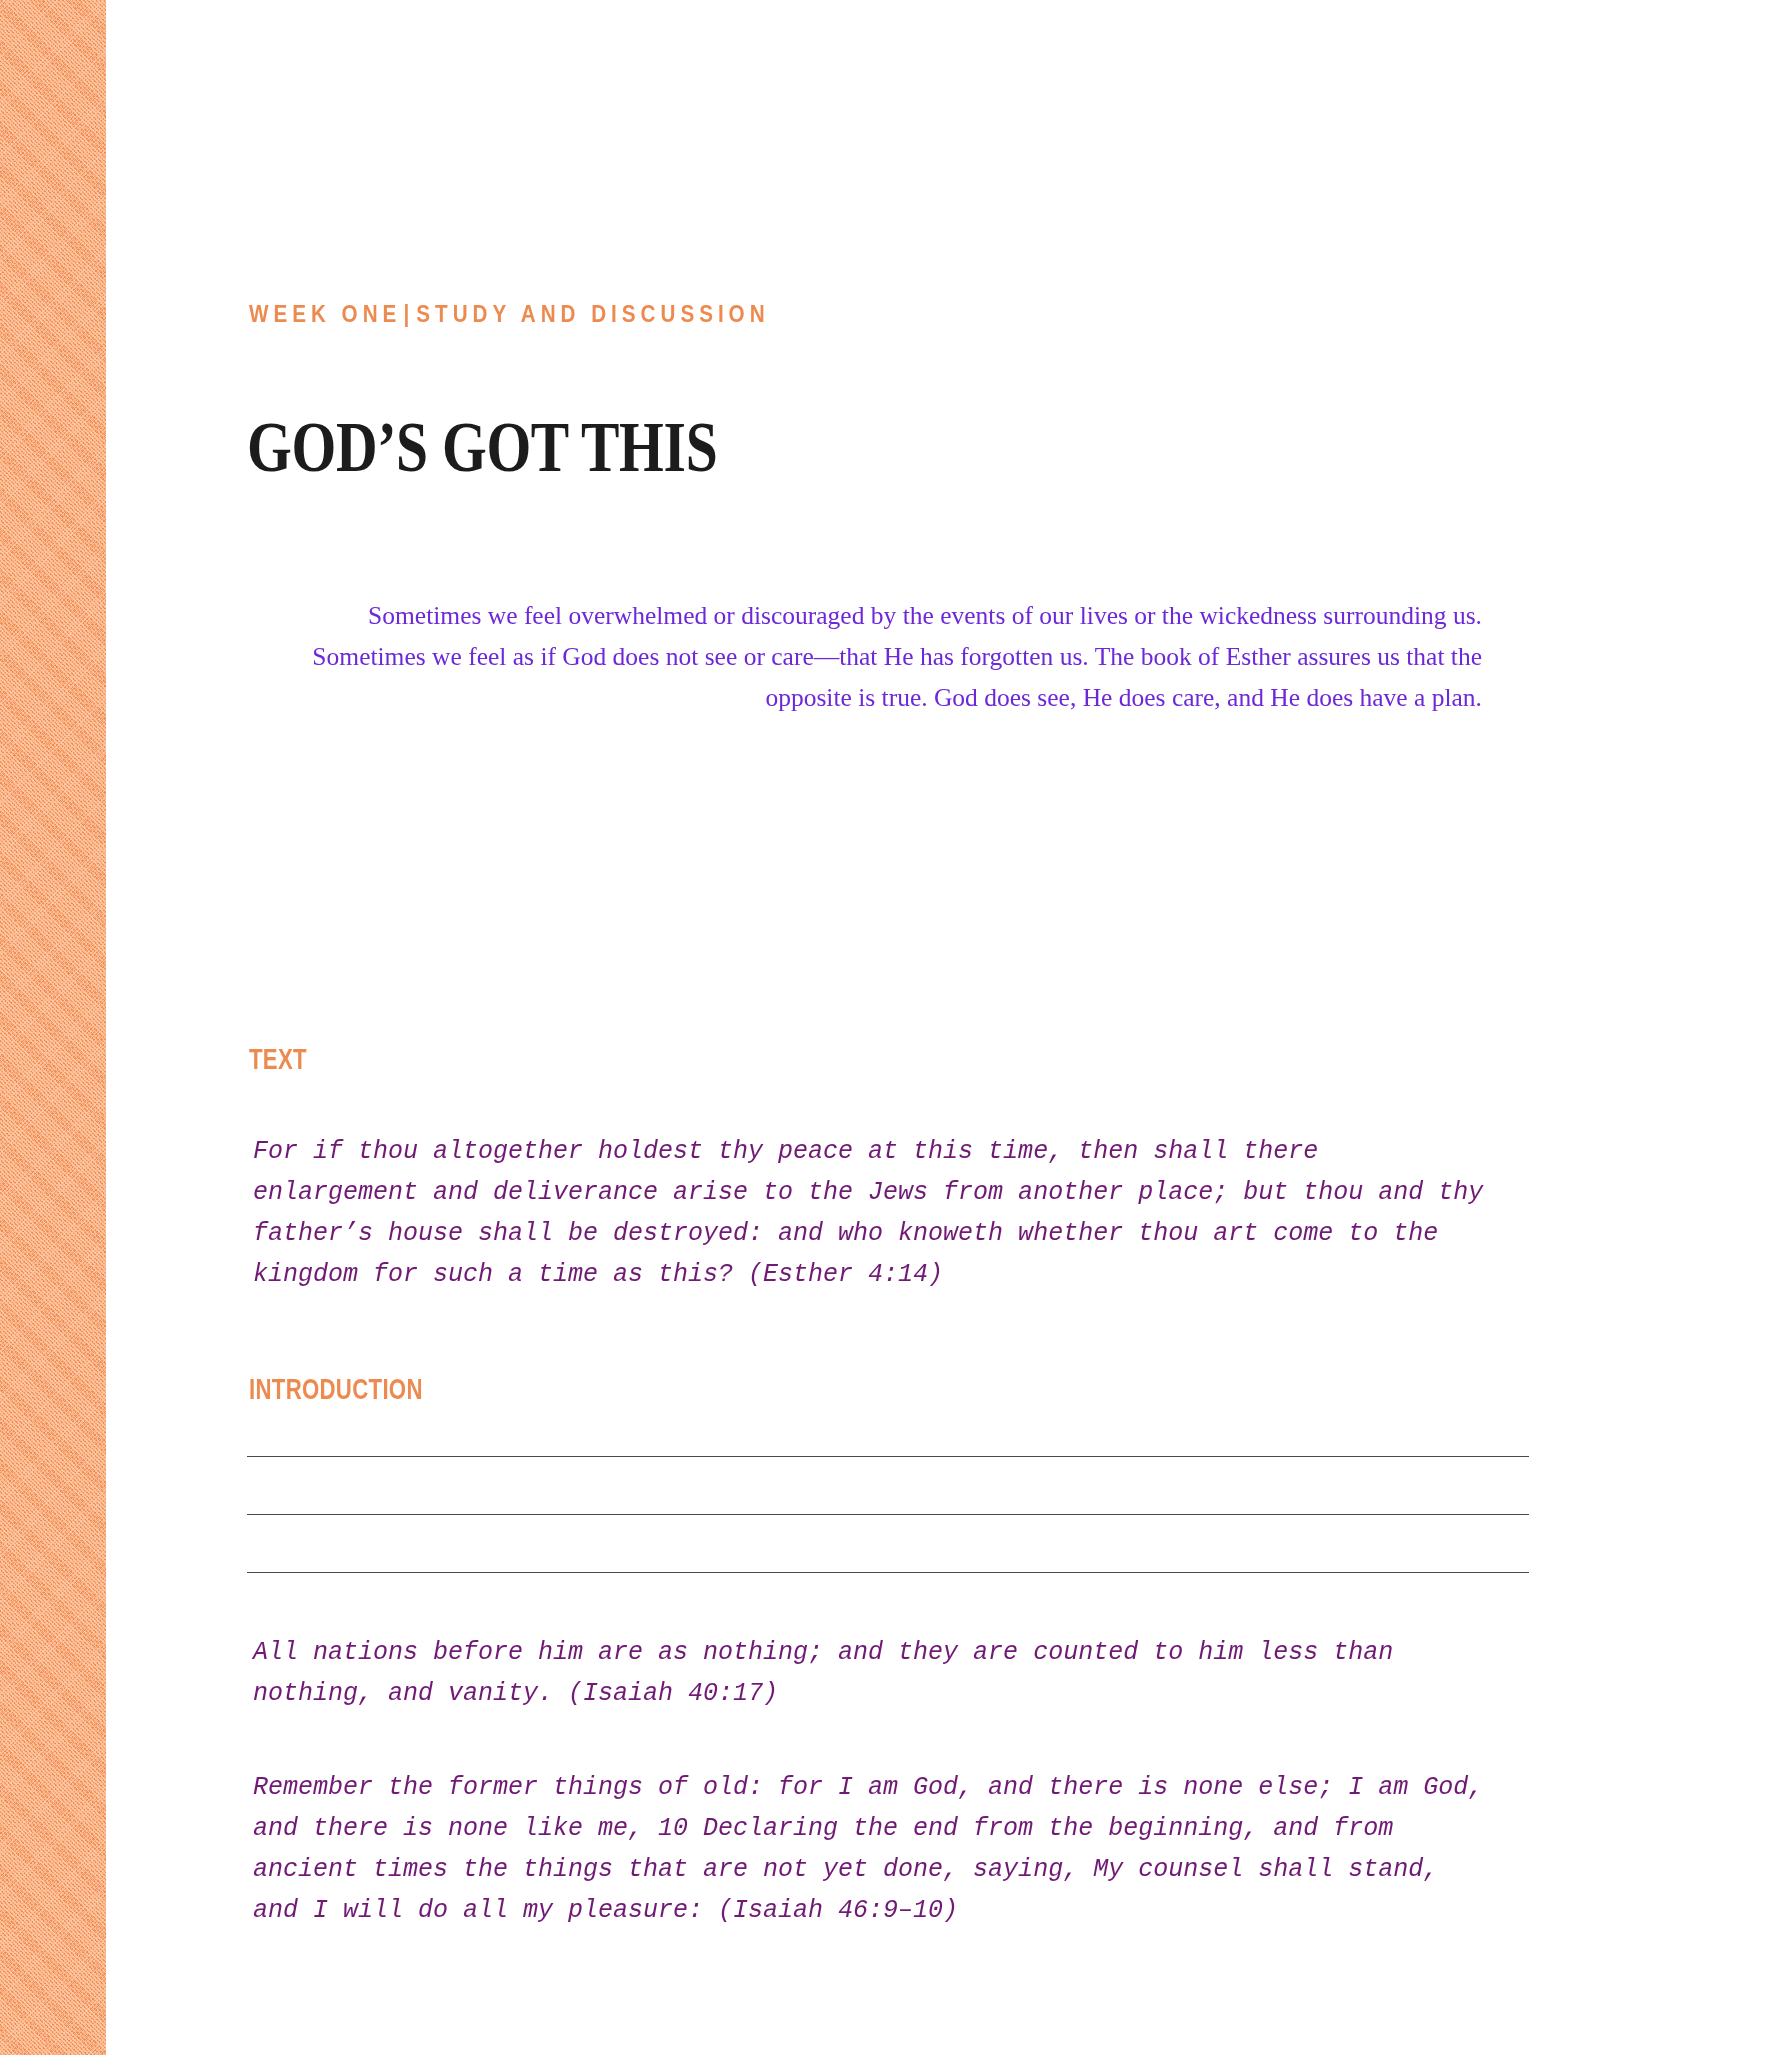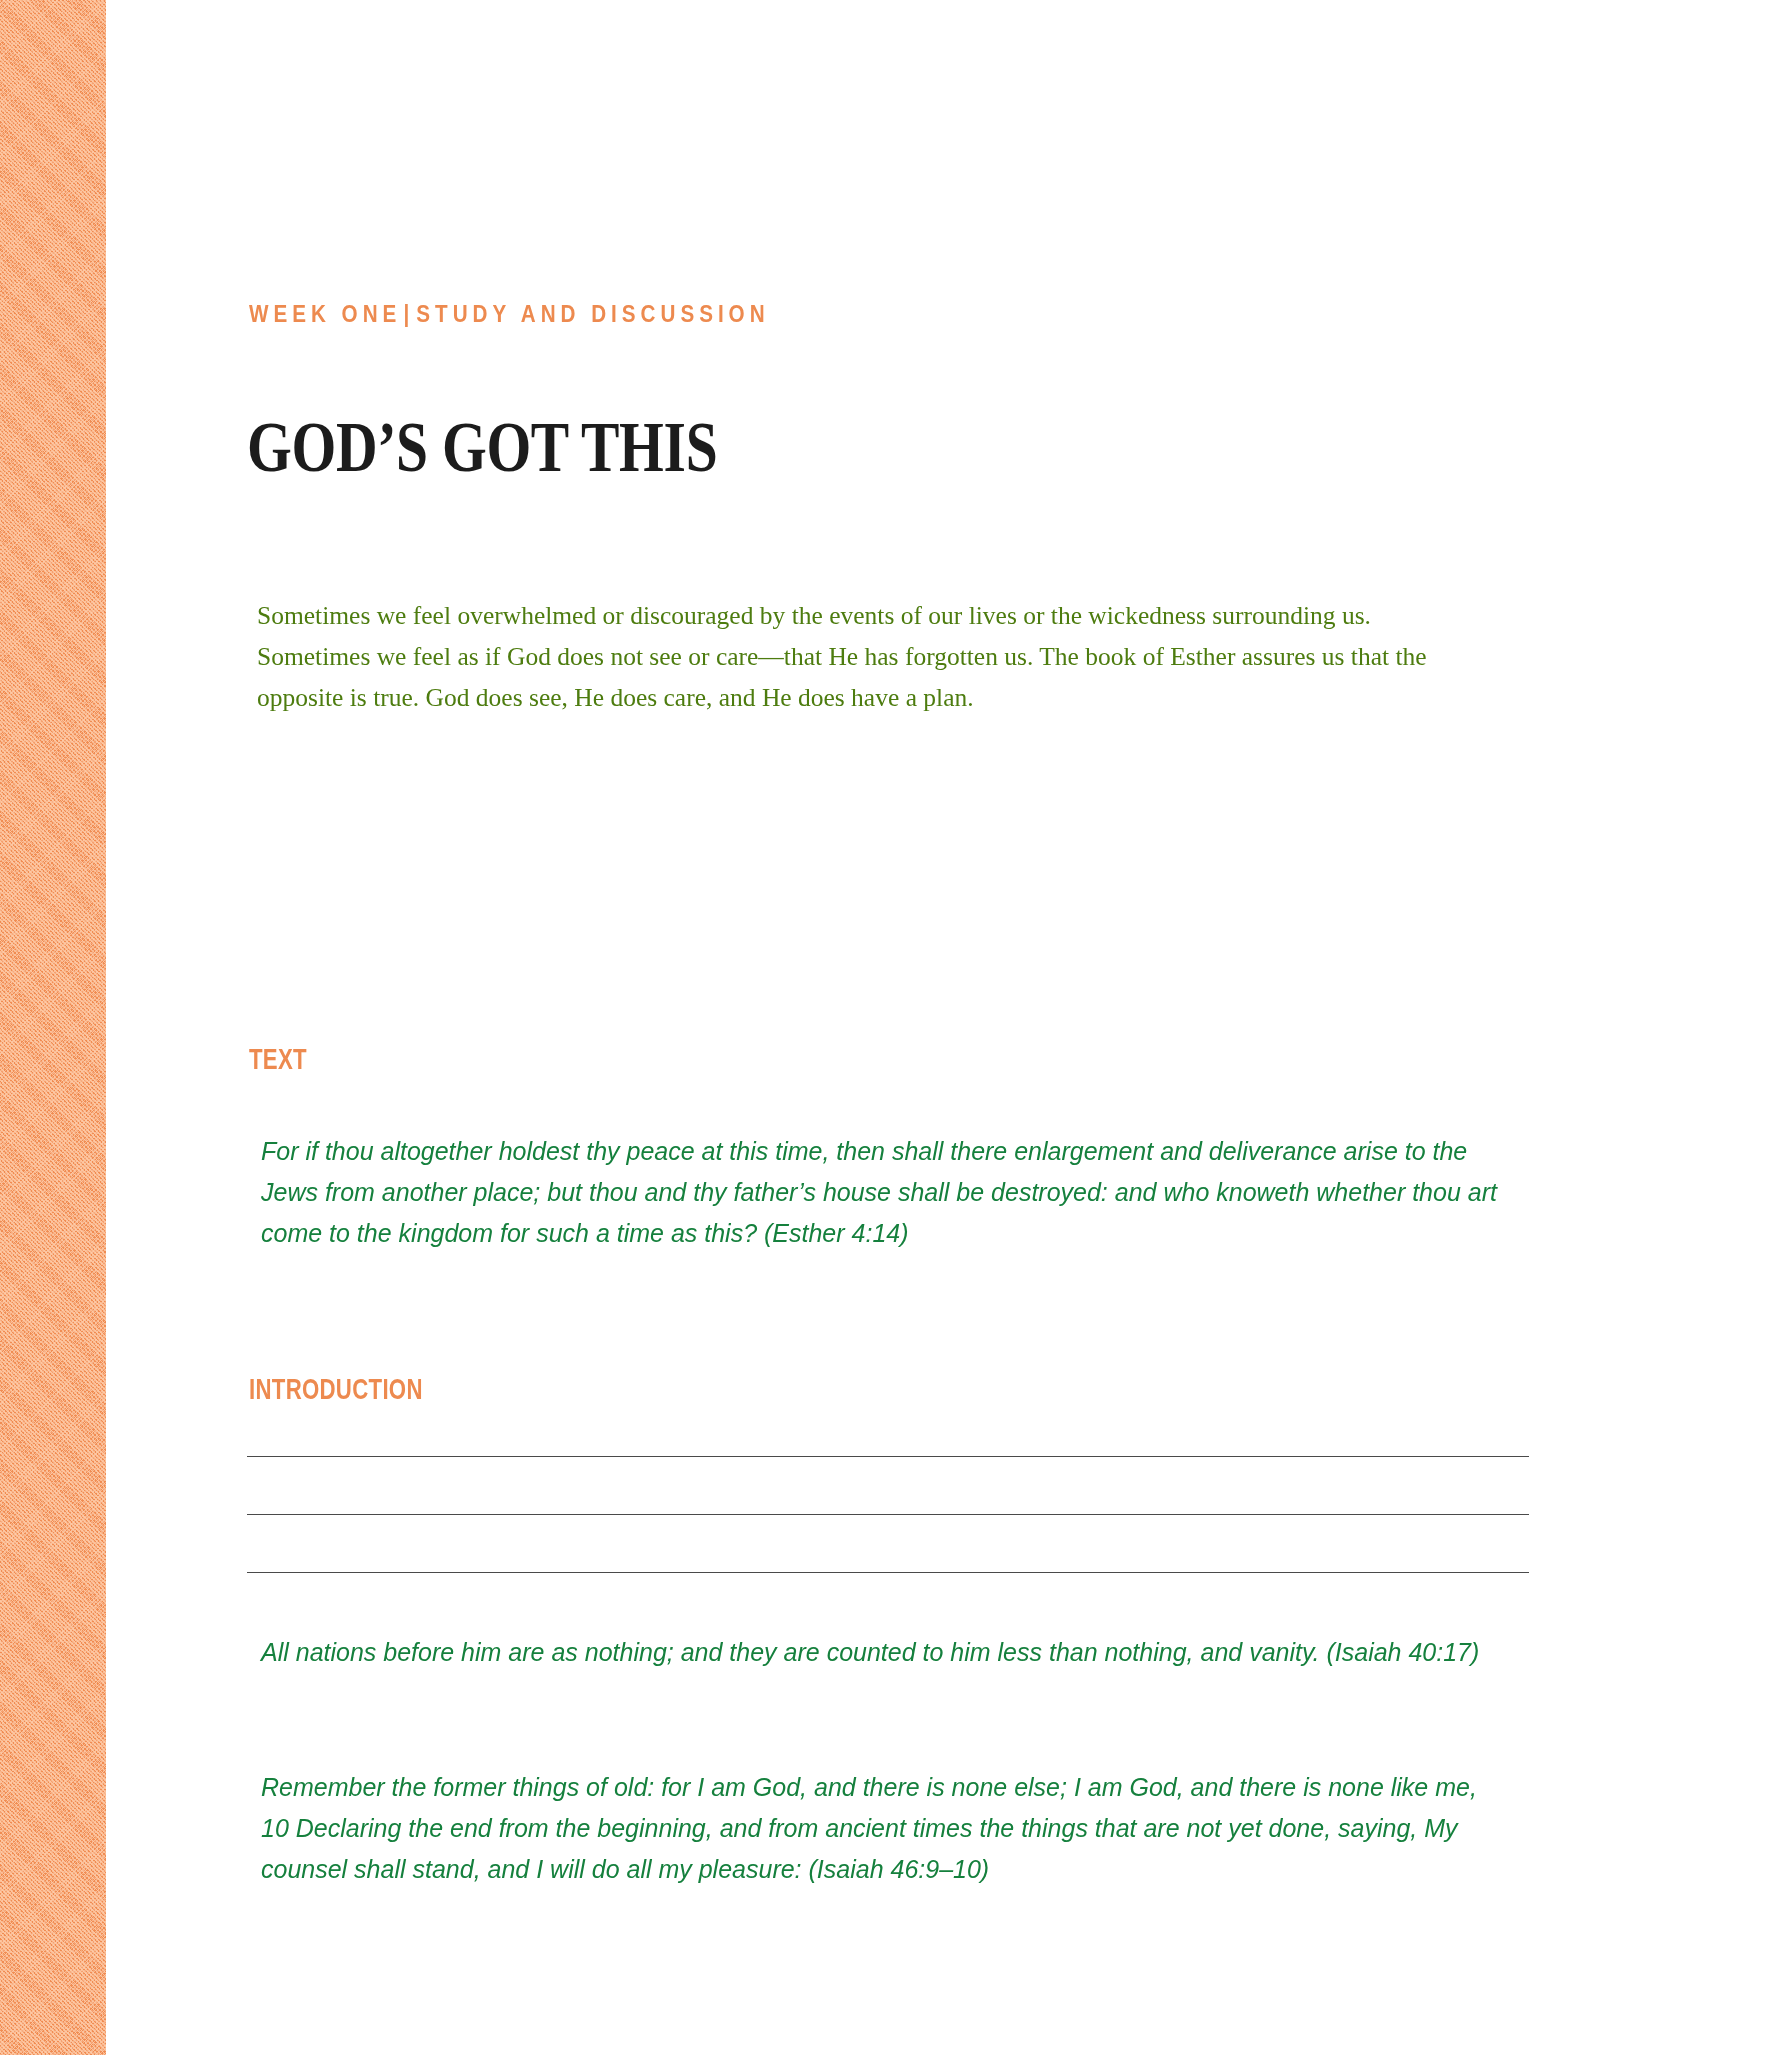--- a/index.html
+++ b/index.html
@@ -92,27 +92,27 @@
     font-size: 72px;
     line-height: 1.04;
     letter-spacing: -0.4px;
     white-space: nowrap;
     transform: scaleX(0.80);
     transform-origin: left top;
   }
 
   .body-para {
     position: absolute;
-    left: 8px;
+    left: 0;
     width: 1233px;
-    color: #4d7c0f;
+    color: #6d28d9;
     font-family: "Liberation Serif", "DejaVu Serif", serif;
     font-size: 25.5px;
     line-height: 41px;
-    text-align: left;
+    text-align: right;
   }
   #para-1 { top: 569px; }
   #para-2 { top: 802px; }
 
   .section-head {
     position: absolute;
     left: 0;
     color: #ED8A4F;
     font-family: "Liberation Sans Narrow", "Liberation Sans", "DejaVu Sans", sans-serif;
     font-weight: bold;
@@ -121,24 +121,24 @@
     line-height: 1;
     white-space: nowrap;
     transform: scaleX(0.74);
     transform-origin: left top;
   }
   #head-text { top: 1019px; }
   #head-introduction { top: 1349px; }
 
   .scripture {
     position: absolute;
-    left: 12px;
+    left: 4px;
     width: 1238px;
-    color: #15803d;
-    font-family: Liberation Sans, sans-serif;
+    color: #701a75;
+    font-family: Liberation Mono, monospace;
     font-style: italic;
     font-size: 25px;
     line-height: 41px;
   }
   #scripture-esther { top: 1106px; }
   #scripture-isaiah-40 { top: 1607px; }
   #scripture-isaiah-46 { top: 1742px; }
 
   #answer-lines {
     position: absolute;

